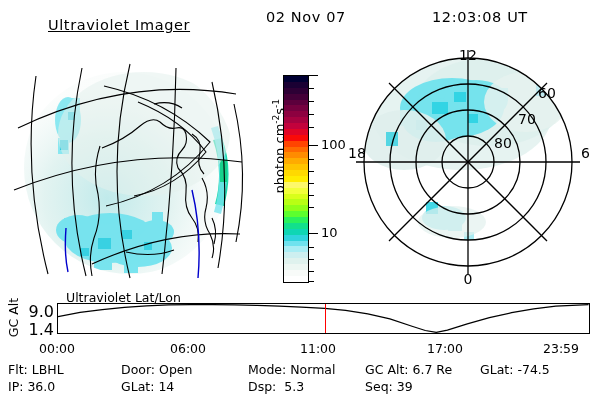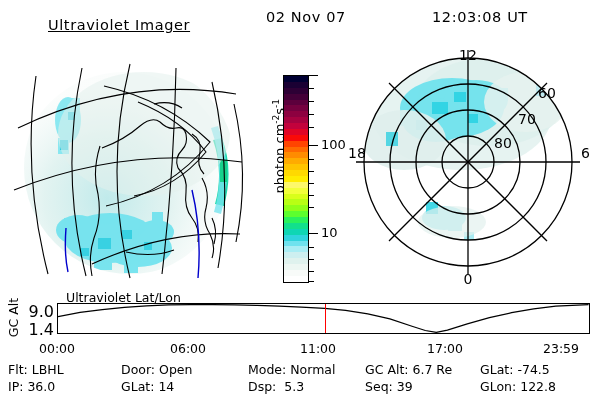--- a/index.html
+++ b/index.html
@@ -328,14 +328,13 @@
   <div class="status-cell row0 c0"><span>Flt:</span> <span>LBHL</span></div>
   <div class="status-cell row0 c1"><span>Door:</span> <span>Open</span></div>
   <div class="status-cell row0 c2"><span>Mode:</span> <span>Normal</span></div>
   <div class="status-cell row0 c3"><span>GC Alt:</span> <span>6.7 Re</span></div>
   <div class="status-cell row0 c4"><span>GLat:</span> <span>-74.5</span></div>
 
   <div class="status-cell row1 c0"><span>IP:</span> <span>36.0</span></div>
   <div class="status-cell row1 c1"><span>GLat:</span> <span>14</span></div>
   <div class="status-cell row1 c2"><span>Dsp:</span> &nbsp;<span>5.3</span></div>
   <div class="status-cell row1 c3"><span>Seq:</span> <span>39</span></div>
-  <div class="status-cell row1 c4"><span>GLon:</span> <span>122.8</span></div>
 </div>
 
 </body></html>

